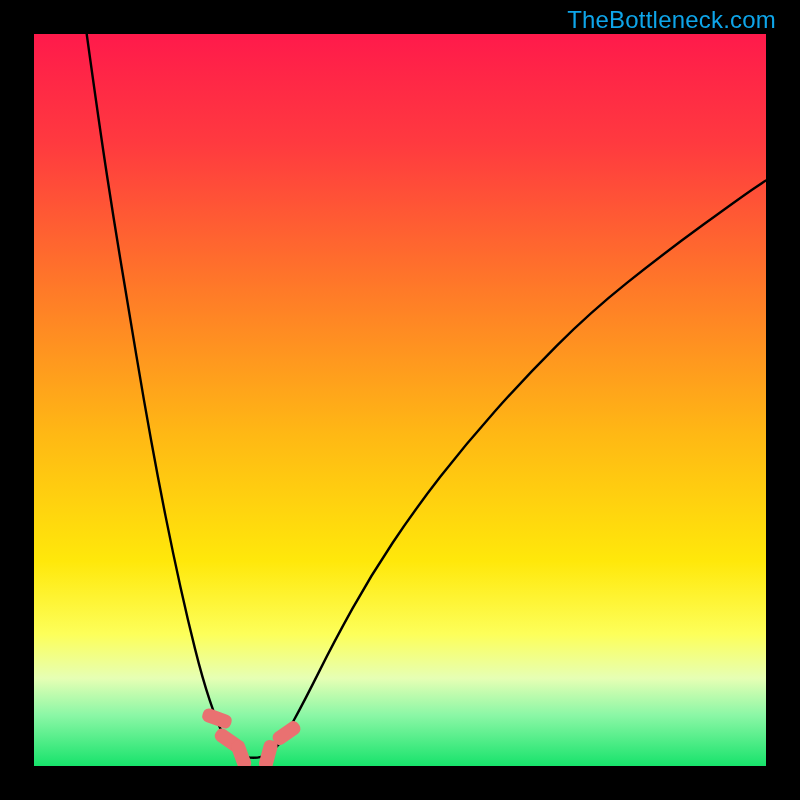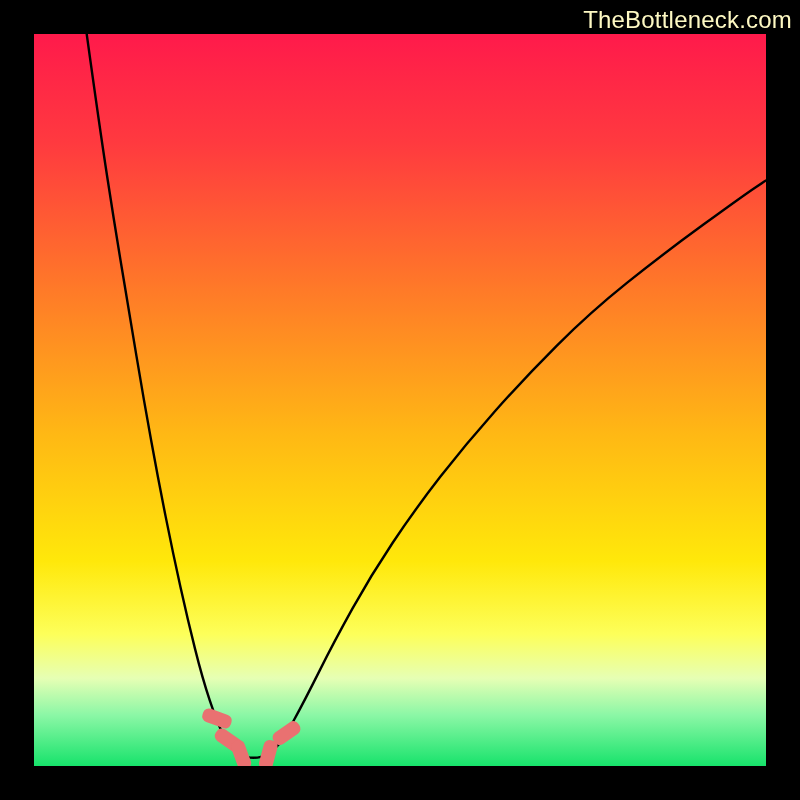--- a/index.html
+++ b/index.html
@@ -23,22 +23,22 @@
     position: absolute;
     left: 34px;
     top: 34px;
     width: 732px;
     height: 732px;
     overflow: hidden;
   }
   .watermark {
     position: absolute;
     top: 6px;
-    right: 8px;
-    color: #fef9c3;
+    right: 24px;
+    color: #0ea5e9;
     font-size: 24px;
     font-weight: 400;
     letter-spacing: 0.2px;
   }
   svg {
     display: block;
   }
 </style>
 </head>
 <body>

